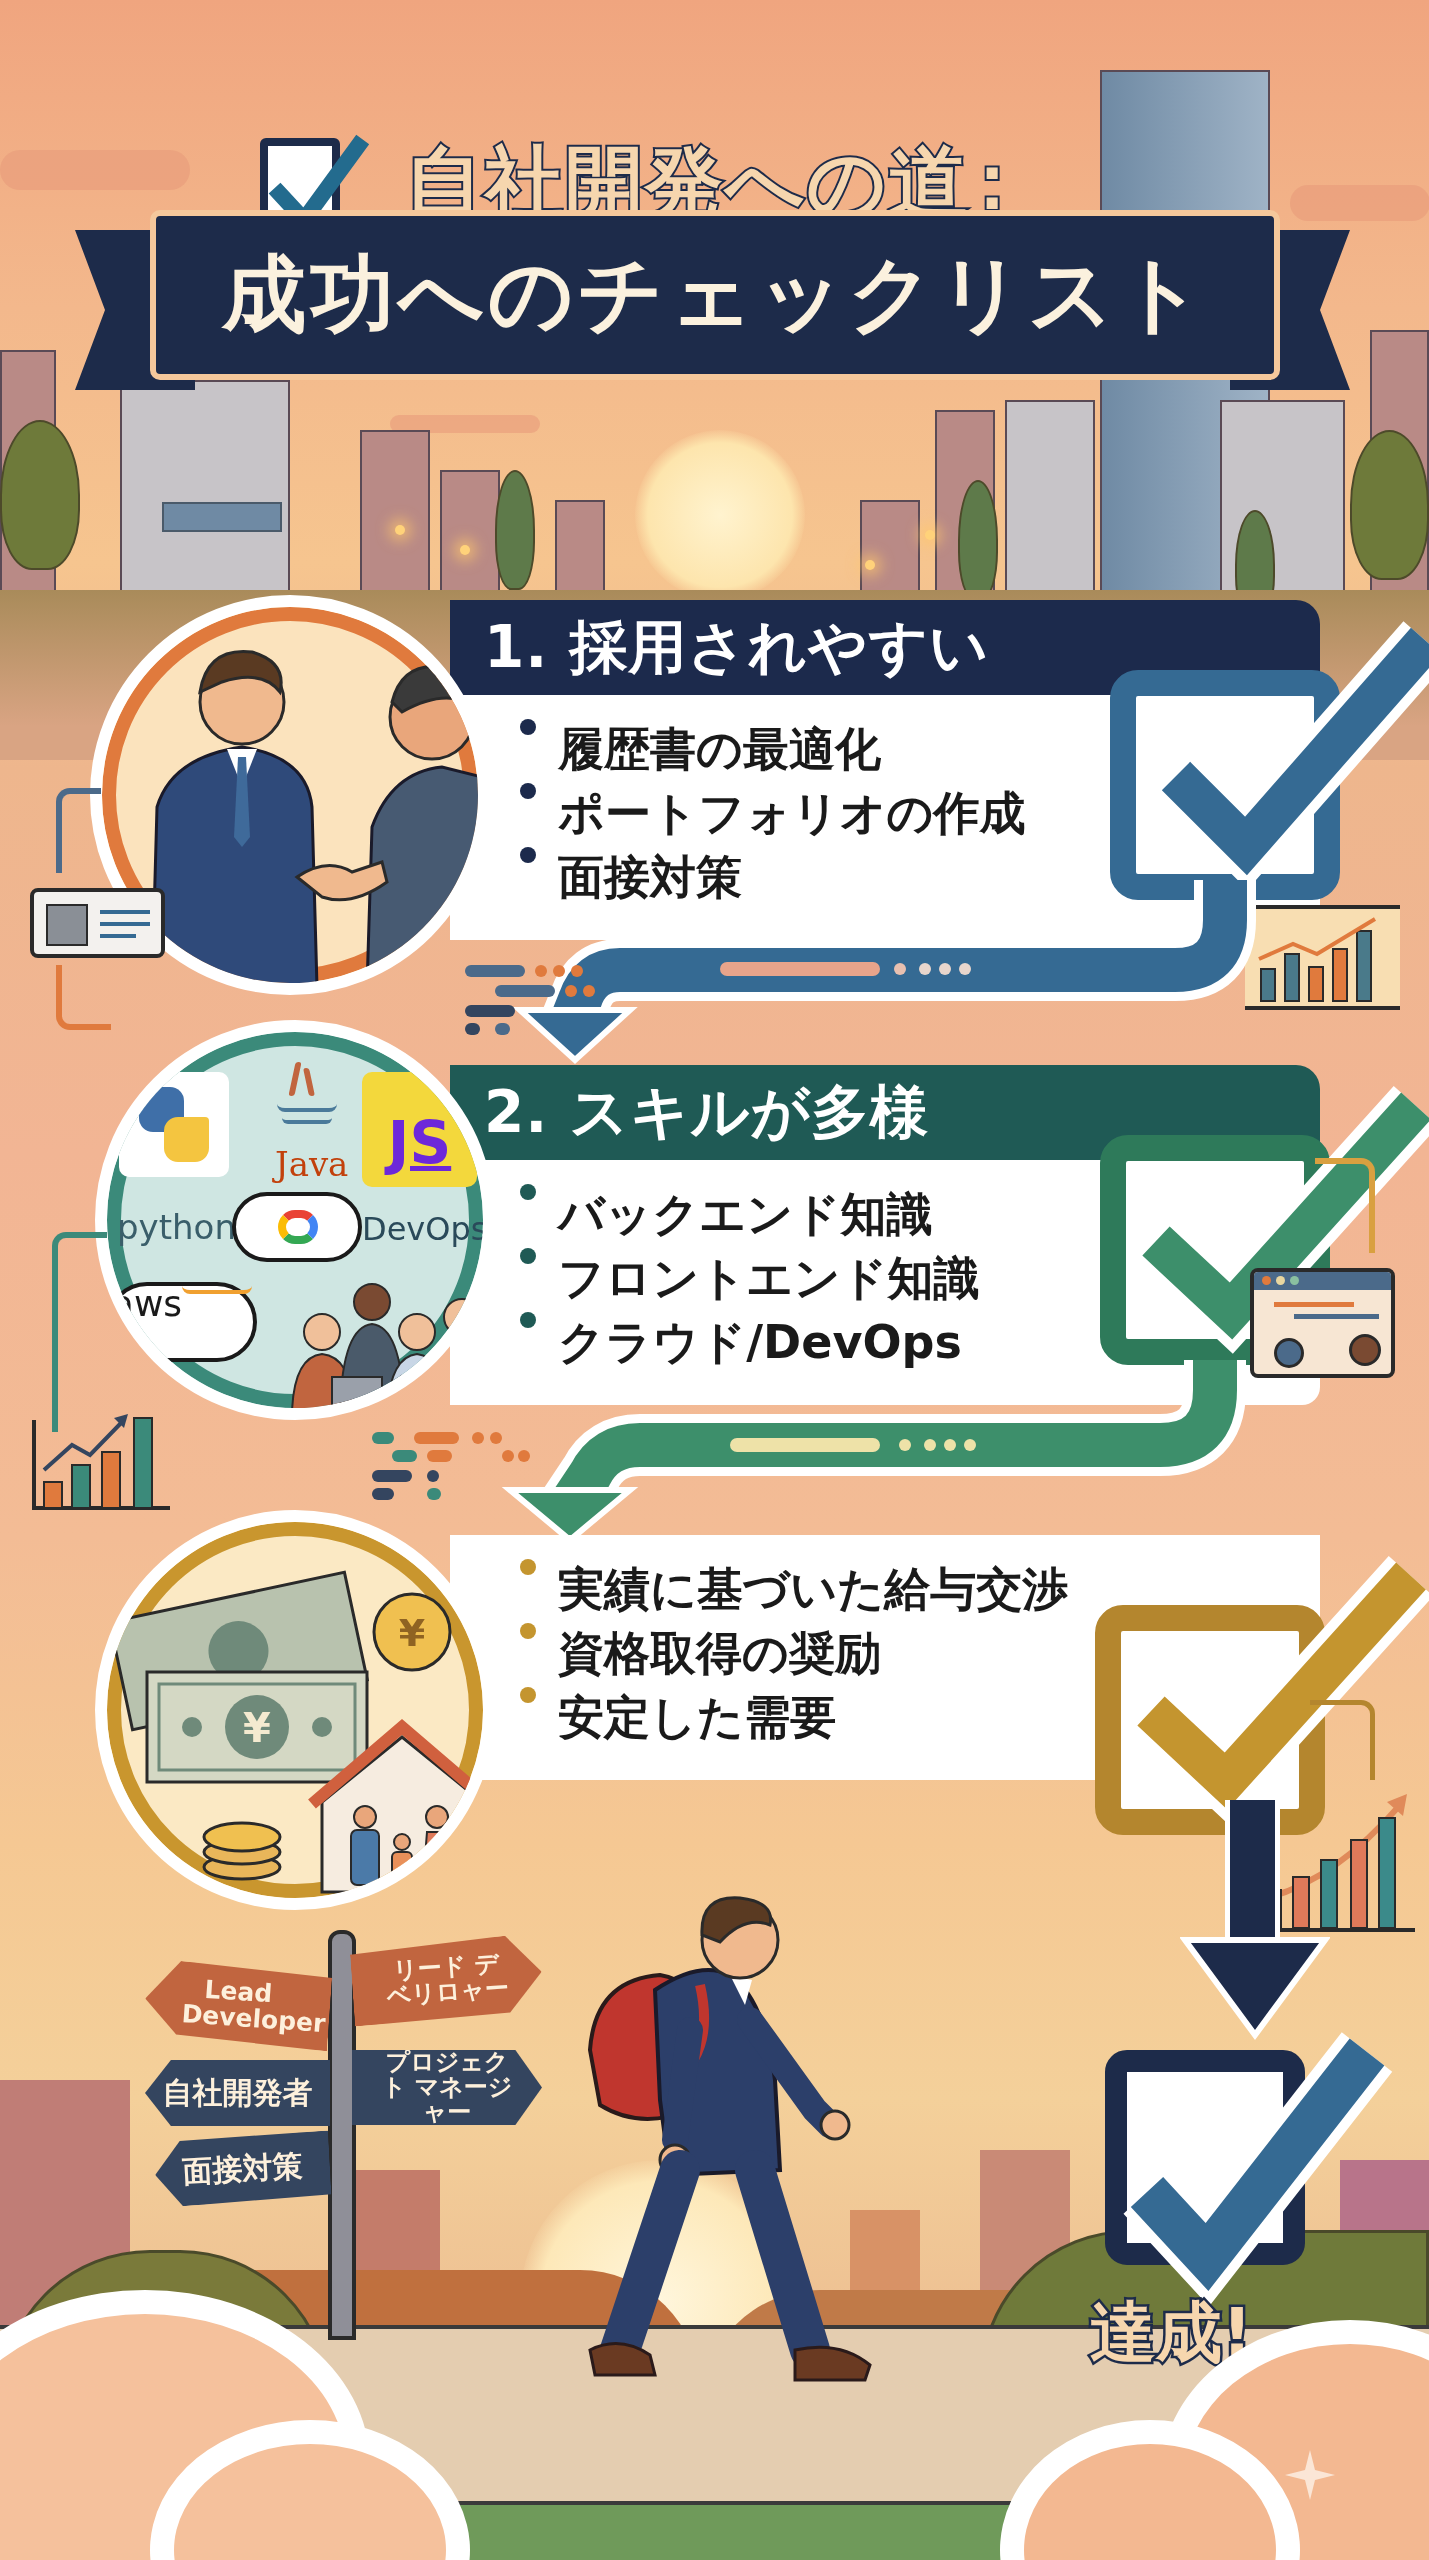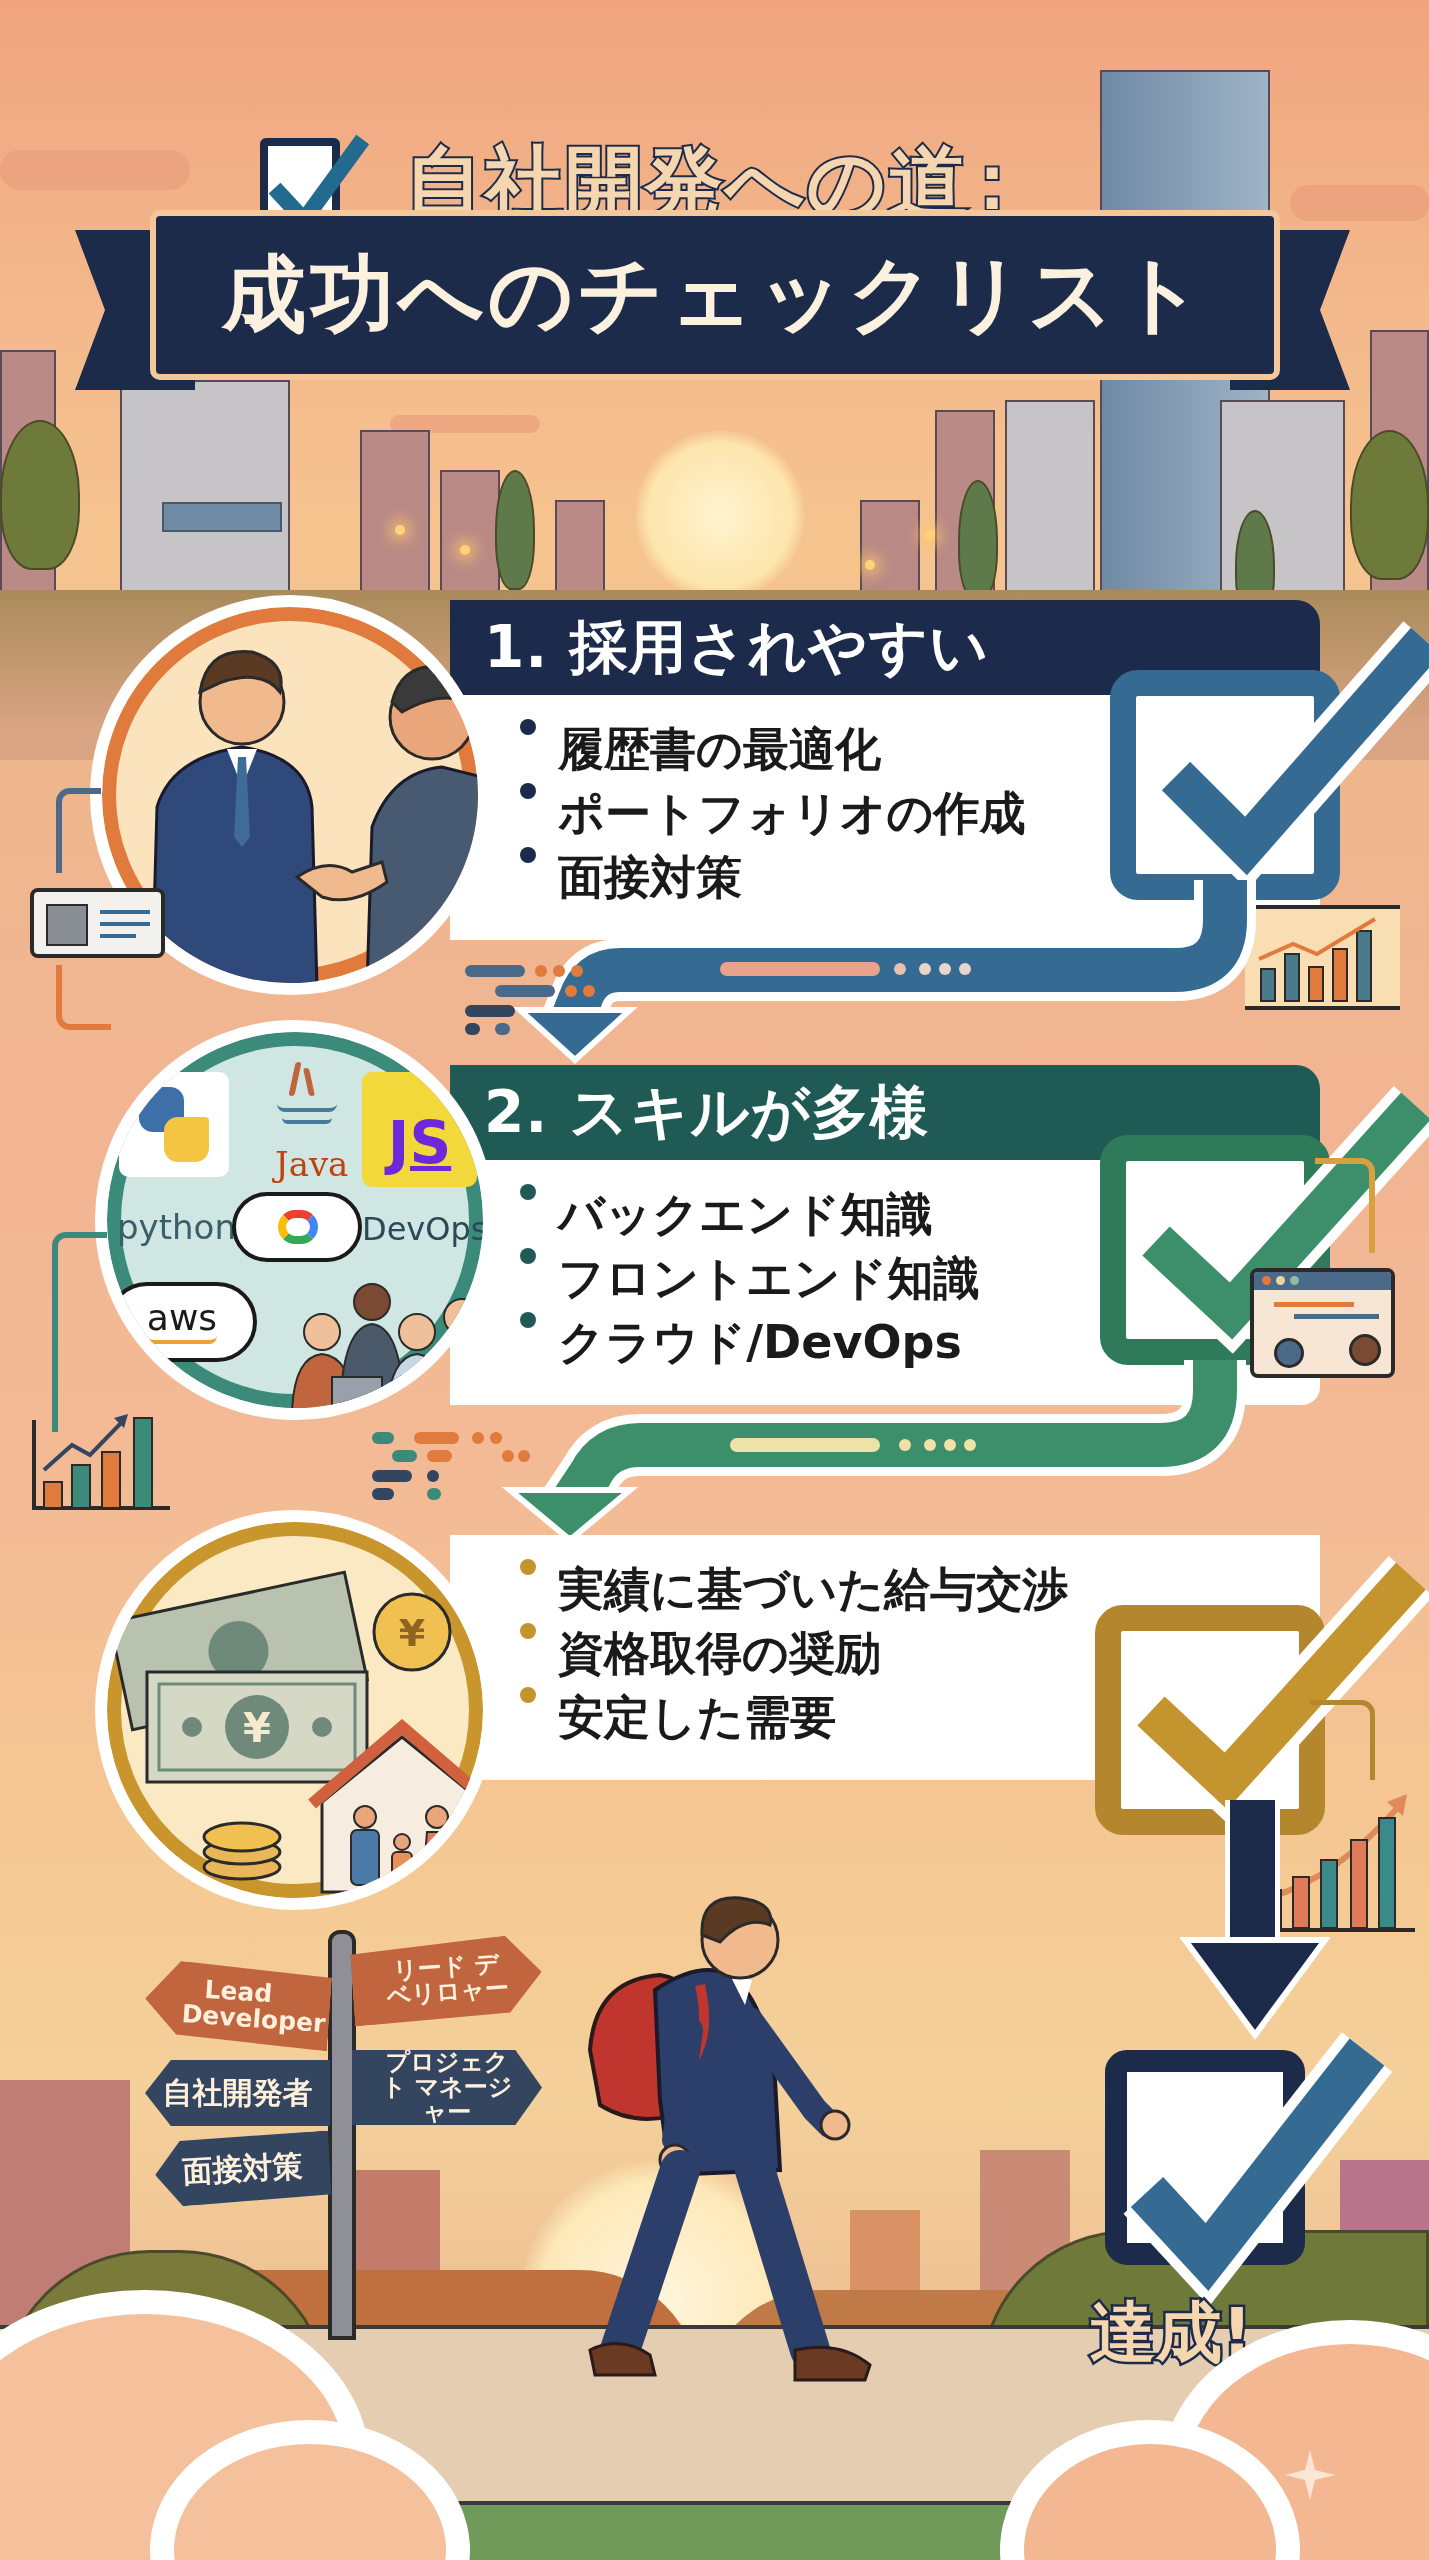--- a/index.html
+++ b/index.html
@@ -257,21 +257,21 @@
 
     <div class="abs" style="left:255px;top:40px;width:115px;height:115px;background:#f3d83c;border-radius:10px;display:flex;align-items:flex-end;justify-content:center;padding-bottom:10px;">
       <span style="font-weight:bold;font-size:58px;color:#6d28d9;text-decoration:underline;">JS</span>
     </div>
     <div class="abs" style="left:255px;top:178px;font-size:32px;color:#2a4a5a;">DevOps</div>
 
     <div class="abs" style="left:125px;top:160px;width:130px;height:70px;background:#fff;border:4px solid #1a1a1a;border-radius:40px;">
       <div class="abs" style="left:42px;top:14px;width:40px;height:34px;border:8px solid;border-color:#e94235 #4285f4 #34a853 #fbbc05;border-radius:18px;"></div>
     </div>
 
-    <div class="abs" style="left:0;top:250px;width:150px;height:80px;background:#fff;border:4px solid #1a1a1a;border-radius:40px;display:flex;flex-direction:column;align-items:center;justify-content:center;">
+    <div class="abs" style="left:0;top:250px;width:150px;height:80px;background:#fff;border:4px solid #1a1a1a;border-radius:40px;display:flex;flex-direction:row;align-items:flex-start;justify-content:center;">
       <span style="font-size:36px;color:#1a1a1a;line-height:1;">aws</span>
       <span style="width:70px;height:8px;border-bottom:4px solid #f0a030;border-radius:0 0 40px 40px;"></span>
     </div>
 
     <svg class="abs" width="210" height="140" viewBox="0 0 210 140" style="left:175px;top:240px;">
       <circle cx="40" cy="60" r="18" fill="#f0c09a" stroke="#2a2a2a" stroke-width="2"></circle>
         <path d="M10 140 Q12 85 40 82 Q70 85 72 140Z" fill="#c1653f" stroke="#2a2a2a" stroke-width="2"></path>
       <circle cx="90" cy="30" r="18" fill="#7a4a32" stroke="#2a2a2a" stroke-width="2"></circle>
         <path d="M58 140 Q60 55 90 52 Q120 55 122 140Z" fill="#4a5a6a" stroke="#2a2a2a" stroke-width="2"></path>
       <circle cx="135" cy="60" r="18" fill="#f0c09a" stroke="#2a2a2a" stroke-width="2"></circle>

